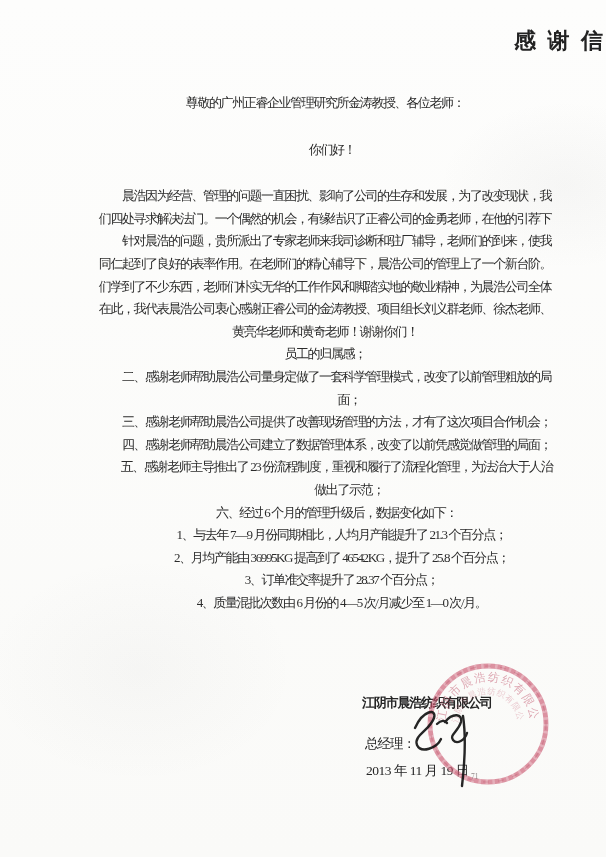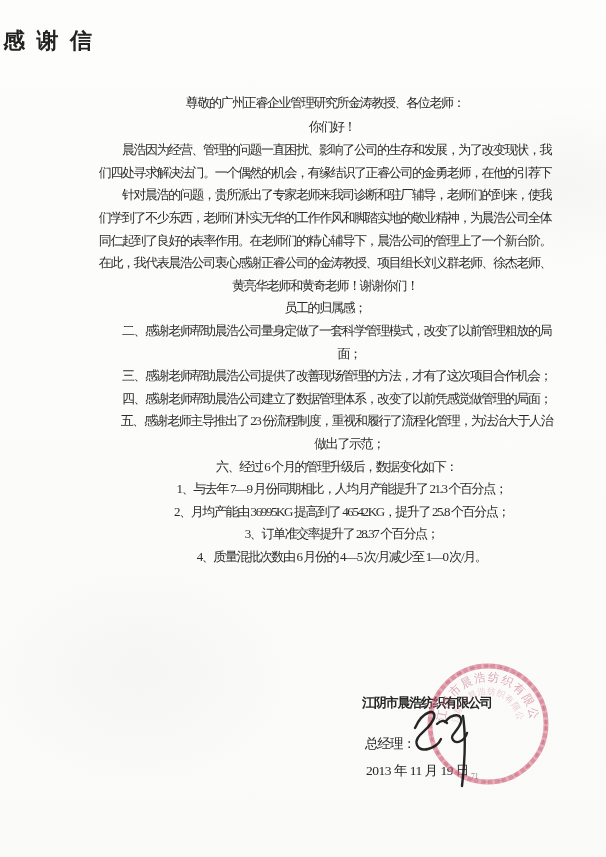--- a/index.html
+++ b/index.html
@@ -7,29 +7,29 @@
     position:relative; width:606px; height:857px; overflow:hidden;
     background:
       radial-gradient(ellipse 180px 120px at 565px 185px, rgba(120,120,120,.05), transparent 70%),
       radial-gradient(ellipse 220px 160px at 140px 670px, rgba(120,120,120,.04), transparent 70%),
       linear-gradient(#fdfdfc, #fafaf8);
     font-family:"Liberation Serif","DejaVu Serif",serif;
     color:#2b2b2b;
   }
   .title {
     position:absolute; top:26px; left:0; right:0; margin:0;
-    text-align:left; font-size:22px; font-weight:700;
+    text-align:right; font-size:22px; font-weight:700;
     letter-spacing:3px; text-indent:3px; color:#222;
   }
   .body-block { position:absolute; left:90px; top:92px; width:470px; }
   .line {
     height:22.6px; line-height:22.6px; font-size:13px;
     letter-spacing:-1.4px; white-space:nowrap; color:#2b2b2b;text-align:center;
   }
-  .gap { margin-top:1px; }
+  .gap { margin-top:24px; }
   .ind-p     { padding-left:23px; }
   .ind-hello { padding-left:14px; }
   .ind-li    { padding-left:23px; }
   .ind-hang  { padding-left:48px; }
   .ind-sub   { padding-left:33px; }
   .footer-company {
     position:absolute; left:362px; top:694px; font-size:13px;
     font-weight:600; letter-spacing:-1.2px; color:#262626; white-space:nowrap;
   }
   .footer-signer {
@@ -49,22 +49,22 @@
 <div class="page">
 
   <h1 class="title">感 谢 信</h1>
 
   <div class="body-block">
     <div class="line">尊敬的广州正睿企业管理研究所金涛教授、各位老师：</div>
     <div class="line ind-hello gap">你们好！</div>
     <div class="line ind-p gap">晨浩因为经营、管理的问题一直困扰、影响了公司的生存和发展，为了改变现状，我</div>
     <div class="line">们四处寻求解决法门。一个偶然的机会，有缘结识了正睿公司的金勇老师，在他的引荐下</div>
     <div class="line ind-p">针对晨浩的问题，贵所派出了专家老师来我司诊断和驻厂辅导，老师们的到来，使我</div>
+    <div class="line">同仁起到了良好的表率作用。在老师们的精心辅导下，晨浩公司的管理上了一个新台阶。</div>
     <div class="line">们学到了不少东西，老师们朴实无华的工作作风和脚踏实地的敬业精神，为晨浩公司全体</div>
-    <div class="line">同仁起到了良好的表率作用。在老师们的精心辅导下，晨浩公司的管理上了一个新台阶。</div>
     <div class="line">在此，我代表晨浩公司衷心感谢正睿公司的金涛教授、项目组长刘义群老师、徐杰老师、</div>
     <div class="line">黄亮华老师和黄奇老师！谢谢你们！</div>
     <div class="line">员工的归属感；</div>
     <div class="line ind-li">二、感谢老师帮助晨浩公司量身定做了一套科学管理模式，改变了以前管理粗放的局</div>
     <div class="line ind-hang">面；</div>
     <div class="line ind-li">三、感谢老师帮助晨浩公司提供了改善现场管理的方法，才有了这次项目合作机会；</div>
     <div class="line ind-li">四、感谢老师帮助晨浩公司建立了数据管理体系，改变了以前凭感觉做管理的局面；</div>
     <div class="line ind-li">五、感谢老师主导推出了 23 份流程制度，重视和履行了流程化管理，为法治大于人治</div>
     <div class="line ind-hang">做出了示范；</div>
     <div class="line ind-li">六、经过 6 个月的管理升级后，数据变化如下：</div>

